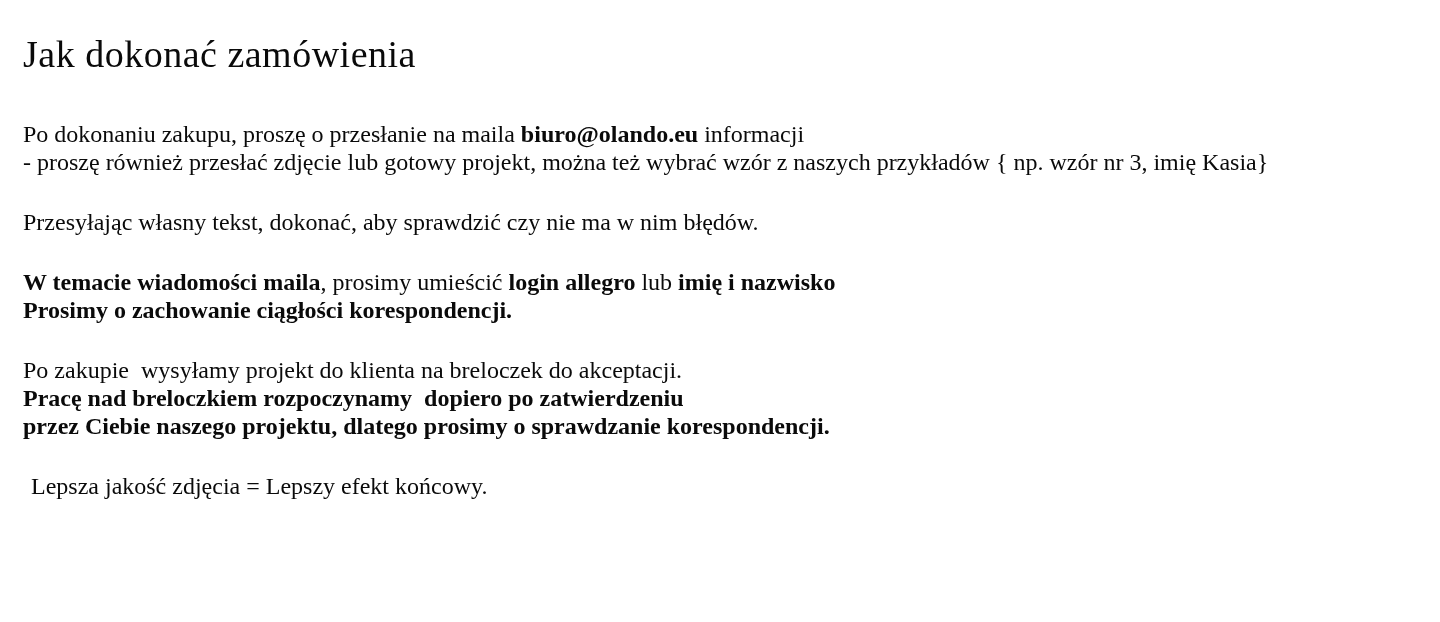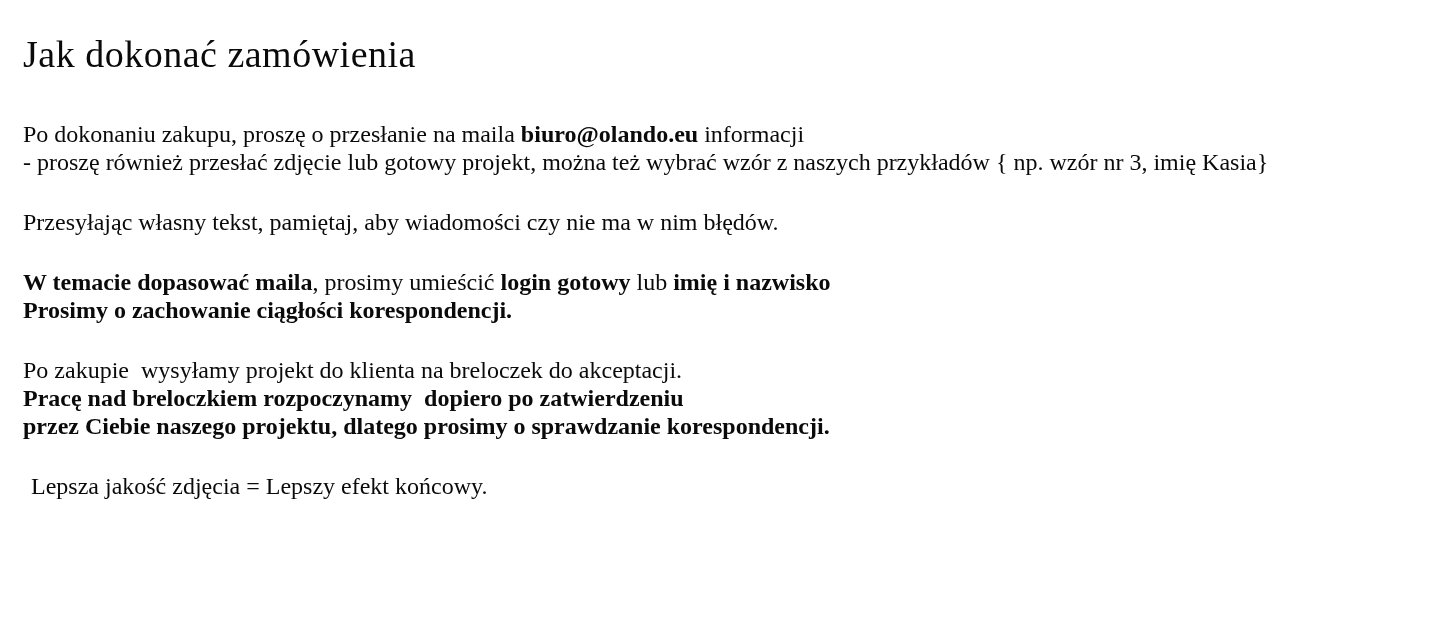--- a/index.html
+++ b/index.html
@@ -49,25 +49,25 @@
 <div class="page">
 
   <h1 class="doc-title">Jak dokonać zamówienia</h1>
 
   <div class="para">
     <div class="line">Po dokonaniu zakupu, proszę o przesłanie na maila <b>biuro@olando.eu</b> informacji</div>
     <div class="line">- proszę również przesłać zdjęcie lub gotowy projekt, można też wybrać wzór z naszych przykładów { np. wzór nr 3, imię Kasia}</div>
   </div>
 
   <div class="para">
-    <div class="line">Przesyłając własny tekst, pamiętaj, aby wiadomości czy nie ma w nim błędów.</div>
+    <div class="line">Przesyłając własny tekst, dokonać, aby sprawdzić czy nie ma w nim błędów.</div>
   </div>
 
   <div class="para">
-    <div class="line"><b>W temacie dopasować maila</b>, prosimy umieścić <b>login gotowy</b> lub <b>imię i nazwisko</b></div>
+    <div class="line"><b>W temacie wiadomości maila</b>, prosimy umieścić <b>login allegro</b> lub <b>imię i nazwisko</b></div>
     <div class="line"><b>Prosimy o zachowanie ciągłości korespondencji.</b></div>
   </div>
 
   <div class="para">
     <div class="line">Po zakupie  wysyłamy projekt do klienta na breloczek do akceptacji.</div>
     <div class="line"><b>Pracę nad breloczkiem rozpoczynamy  dopiero po zatwierdzeniu</b></div>
     <div class="line"><b>przez Ciebie naszego projektu, dlatego prosimy o sprawdzanie korespondencji.</b></div>
   </div>
 
   <div class="para">

